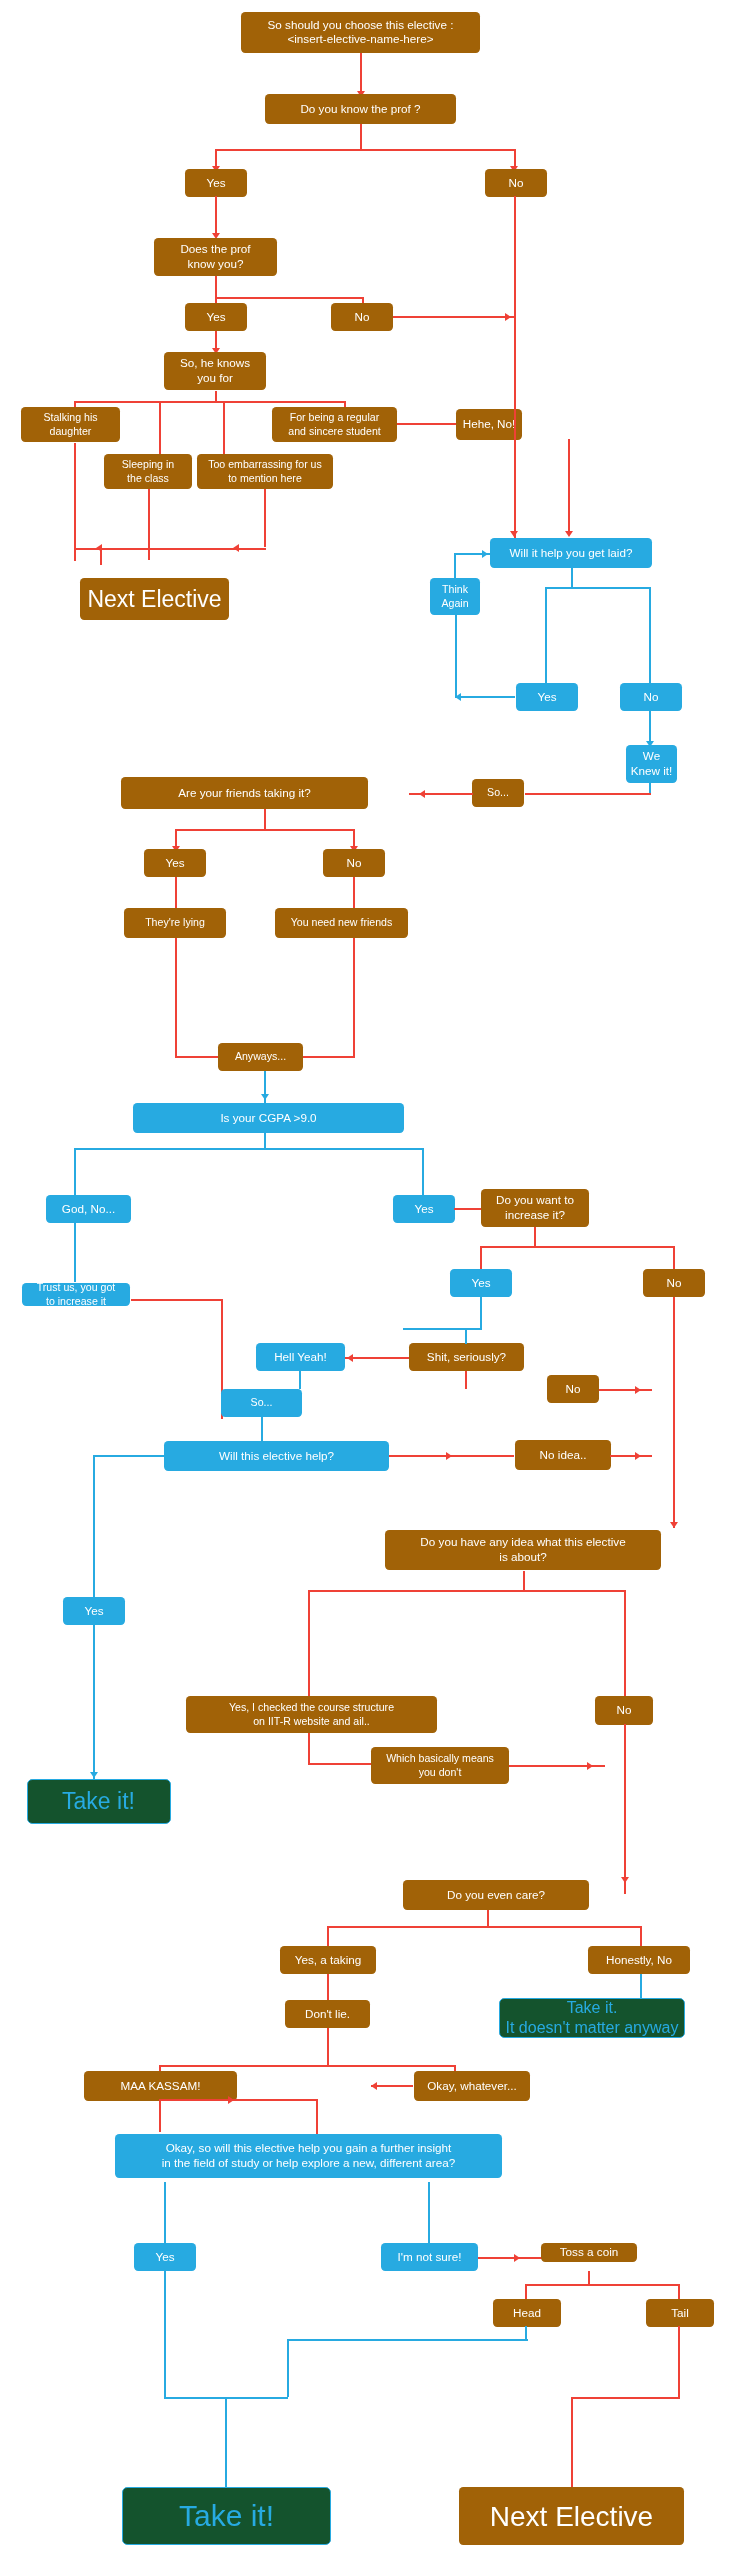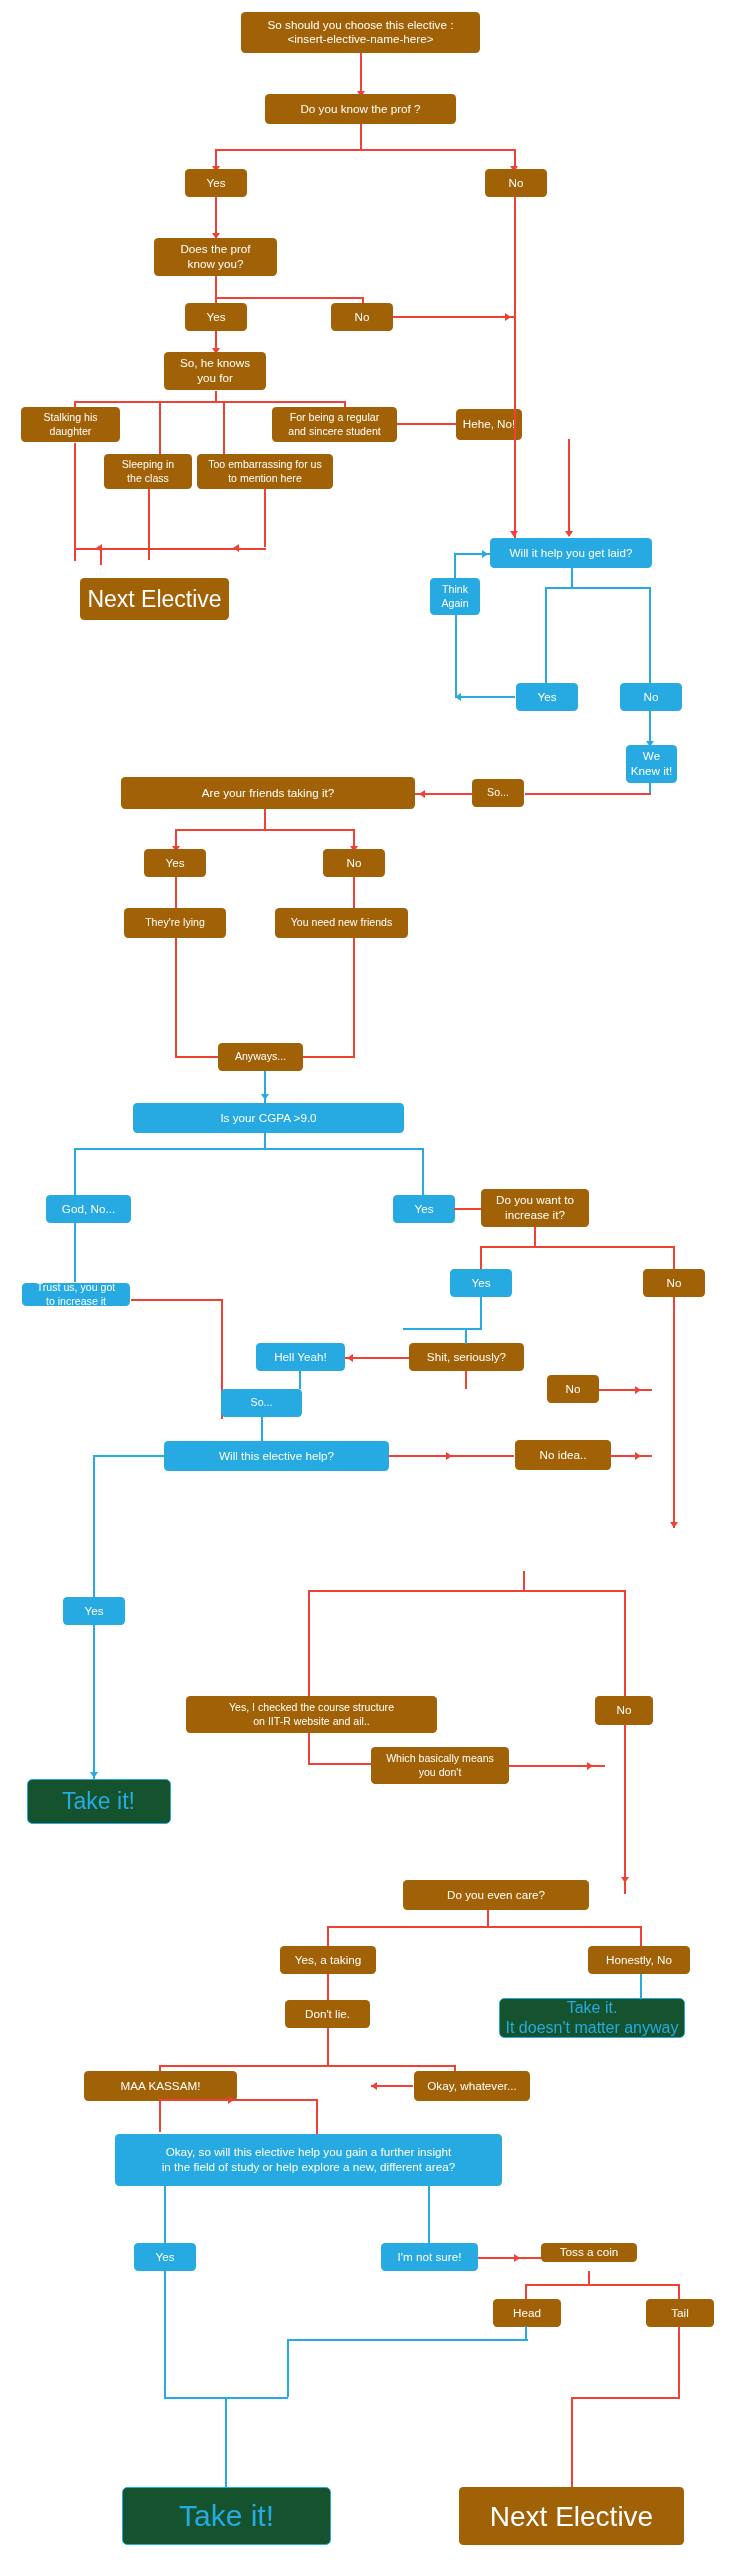--- a/index.html
+++ b/index.html
@@ -128,21 +128,21 @@
 Knew it!</div>
 
   <div class="line" style="left:615px;top:196px;width:2.1px;height:0px;"></div>
 
   <div class="line b" style="left:649px;top:783px;width:2.1px;height:10.6px;"></div>
   <div class="line" style="left:525px;top:793px;width:126px;height:2.1px;"></div>
   <div class="node red xs" style="left:472px;top:779px;width:52px;height:28px;">So...</div>
   <div class="line" style="left:409px;top:793px;width:64px;height:2.1px;"></div>
   <div class="arrow l" style="left:419px;top:790px;"></div>
 
-  <div class="node red sm" style="left:121px;top:777px;width:294px;height:32px;">Are your friends taking it?</div>
+  <div class="node red sm" style="left:121px;top:777px;width:247px;height:32px;">Are your friends taking it?</div>
 
   <div class="line" style="left:264px;top:809px;width:2.1px;height:20px;"></div>
   <div class="line" style="left:175px;top:829px;width:180px;height:2.1px;"></div>
   <div class="line" style="left:175px;top:829px;width:2.1px;height:20px;"></div>
   <div class="line" style="left:353px;top:829px;width:2.1px;height:20px;"></div>
   <div class="arrow d" style="left:172px;top:846px;"></div>
   <div class="arrow d" style="left:350px;top:846px;"></div>
 
   <div class="node red sm" style="left:144px;top:849px;width:62px;height:28px;">Yes</div>
   <div class="node red sm" style="left:323px;top:849px;width:62px;height:28px;">No</div>
@@ -221,20 +221,22 @@
 
   <div class="line" style="left:673px;top:1297px;width:2.1px;height:231px;"></div>
   <div class="arrow d" style="left:670px;top:1522px;"></div>
 
   <div class="line b" style="left:93px;top:1455px;width:2.1px;height:159px;"></div>
   <div class="line b" style="left:93px;top:1455px;width:72px;height:2.1px;"></div>
   <div class="node blue sm" style="left:63px;top:1597px;width:62px;height:28px;">Yes</div>
   <div class="line b" style="left:93px;top:1625px;width:2.1px;height:154px;"></div>
   <div class="arrow db" style="left:90px;top:1772px;"></div>
 
+  <div class="node red sm" style="left:385px;top:1530px;width:276px;height:40px;white-space:pre-line;">Do you have any idea what this elective
+is about?</div>
 
   <div class="line" style="left:523px;top:1571px;width:2.1px;height:19px;"></div>
   <div class="line" style="left:308px;top:1590px;width:318px;height:2.1px;"></div>
   <div class="line" style="left:308px;top:1590px;width:2.1px;height:106px;"></div>
   <div class="line" style="left:624px;top:1590px;width:2.1px;height:106px;"></div>
 
   <div class="node red xs" style="left:186px;top:1696px;width:251px;height:37px;white-space:pre-line;">Yes, I checked the course structure
 on IIT-R website and ail..</div>
   <div class="node red sm" style="left:595px;top:1696px;width:58px;height:29px;">No</div>
 
@@ -275,21 +277,21 @@
   <div class="node red sm" style="left:84px;top:2071px;width:153px;height:30px;">MAA KASSAM!</div>
   <div class="node red sm" style="left:414px;top:2071px;width:116px;height:30px;">Okay, whatever...</div>
   <div class="line" style="left:371px;top:2085px;width:42px;height:2.1px;"></div>
   <div class="arrow l" style="left:371px;top:2082px;"></div>
 
   <div class="line" style="left:159px;top:2101px;width:2.1px;height:31px;"></div>
   <div class="line" style="left:159px;top:2099px;width:159px;height:2.1px;"></div>
   <div class="line" style="left:316px;top:2099px;width:2.1px;height:35px;"></div>
   <div class="arrow r" style="left:228px;top:2096px;"></div>
 
-  <div class="node blue sm" style="left:115px;top:2134px;width:387px;height:52px;white-space:pre-line;">Okay, so will this elective help you gain a further insight
+  <div class="node blue sm" style="left:115px;top:2134px;width:387px;height:44px;white-space:pre-line;">Okay, so will this elective help you gain a further insight
 in the field of study or help explore a new,  different area?</div>
 
   <div class="line b" style="left:164px;top:2182px;width:2.1px;height:62px;"></div>
   <div class="node blue sm" style="left:134px;top:2243px;width:62px;height:28px;">Yes</div>
 
   <div class="node blue sm" style="left:381px;top:2243px;width:97px;height:28px;">I'm not sure!</div>
   <div class="line b" style="left:428px;top:2182px;width:2.1px;height:62px;"></div>
   <div class="line" style="left:478px;top:2257px;width:64px;height:2.1px;"></div>
   <div class="arrow r" style="left:514px;top:2254px;"></div>
 

